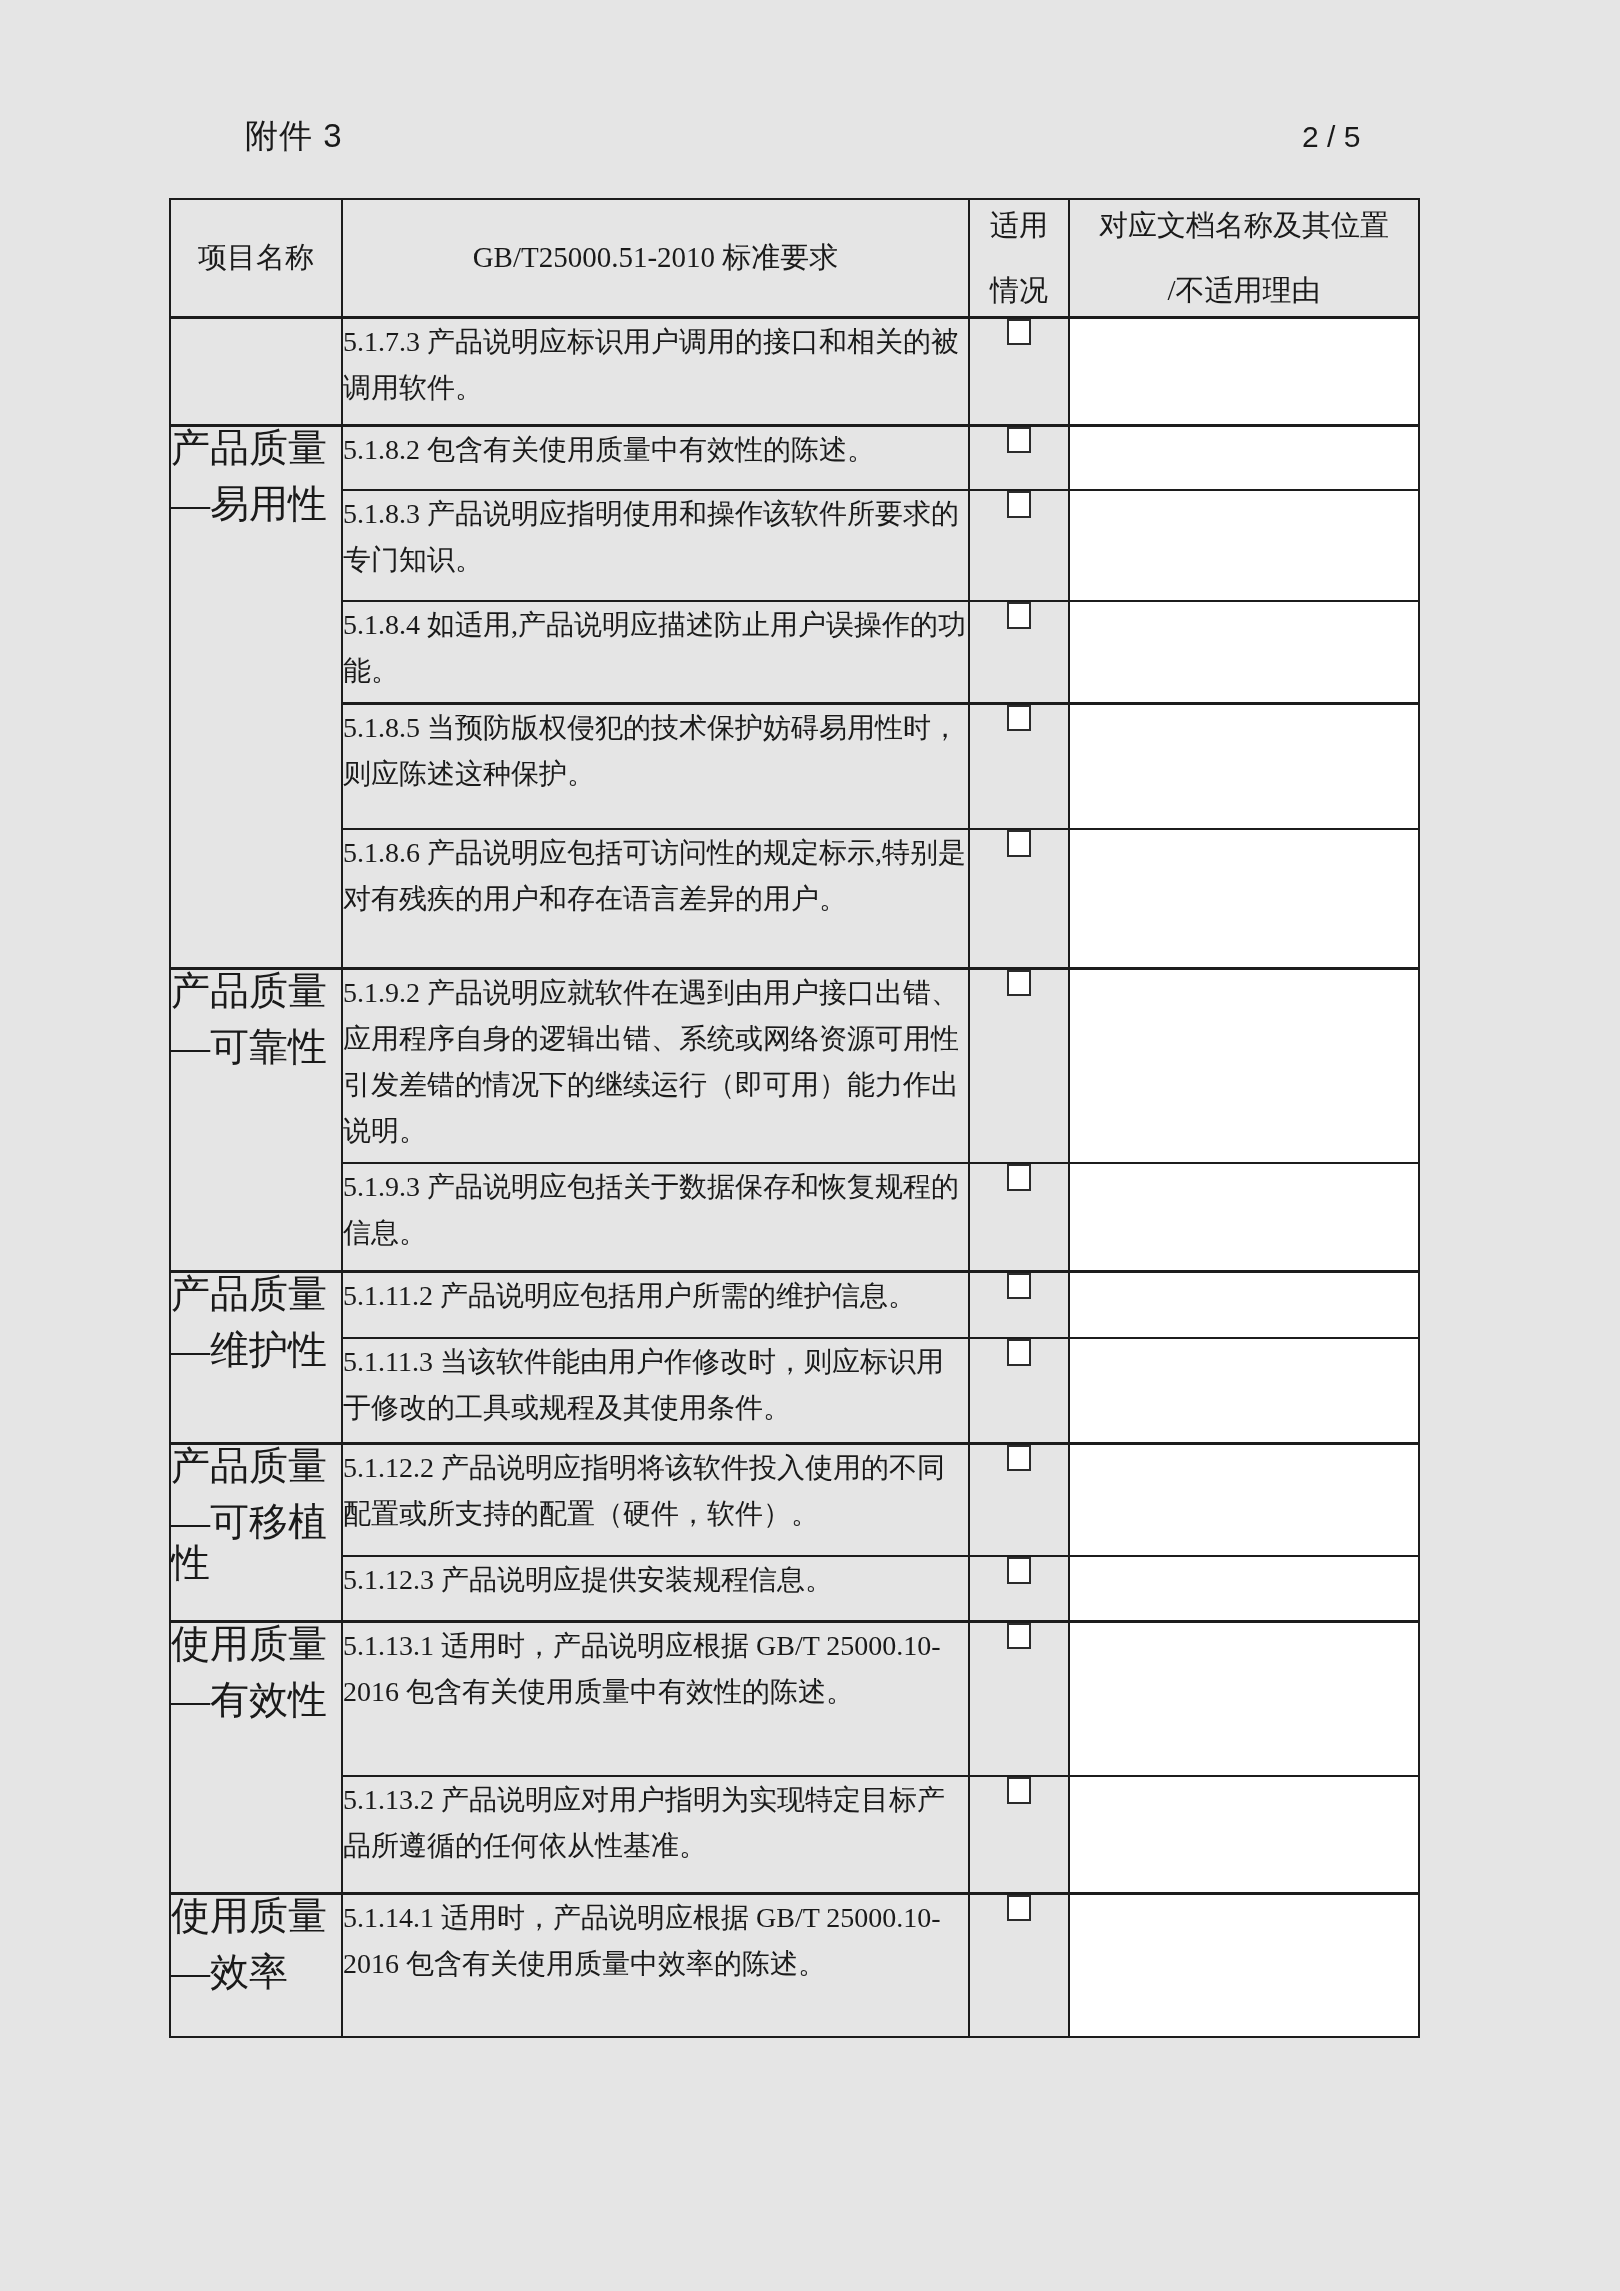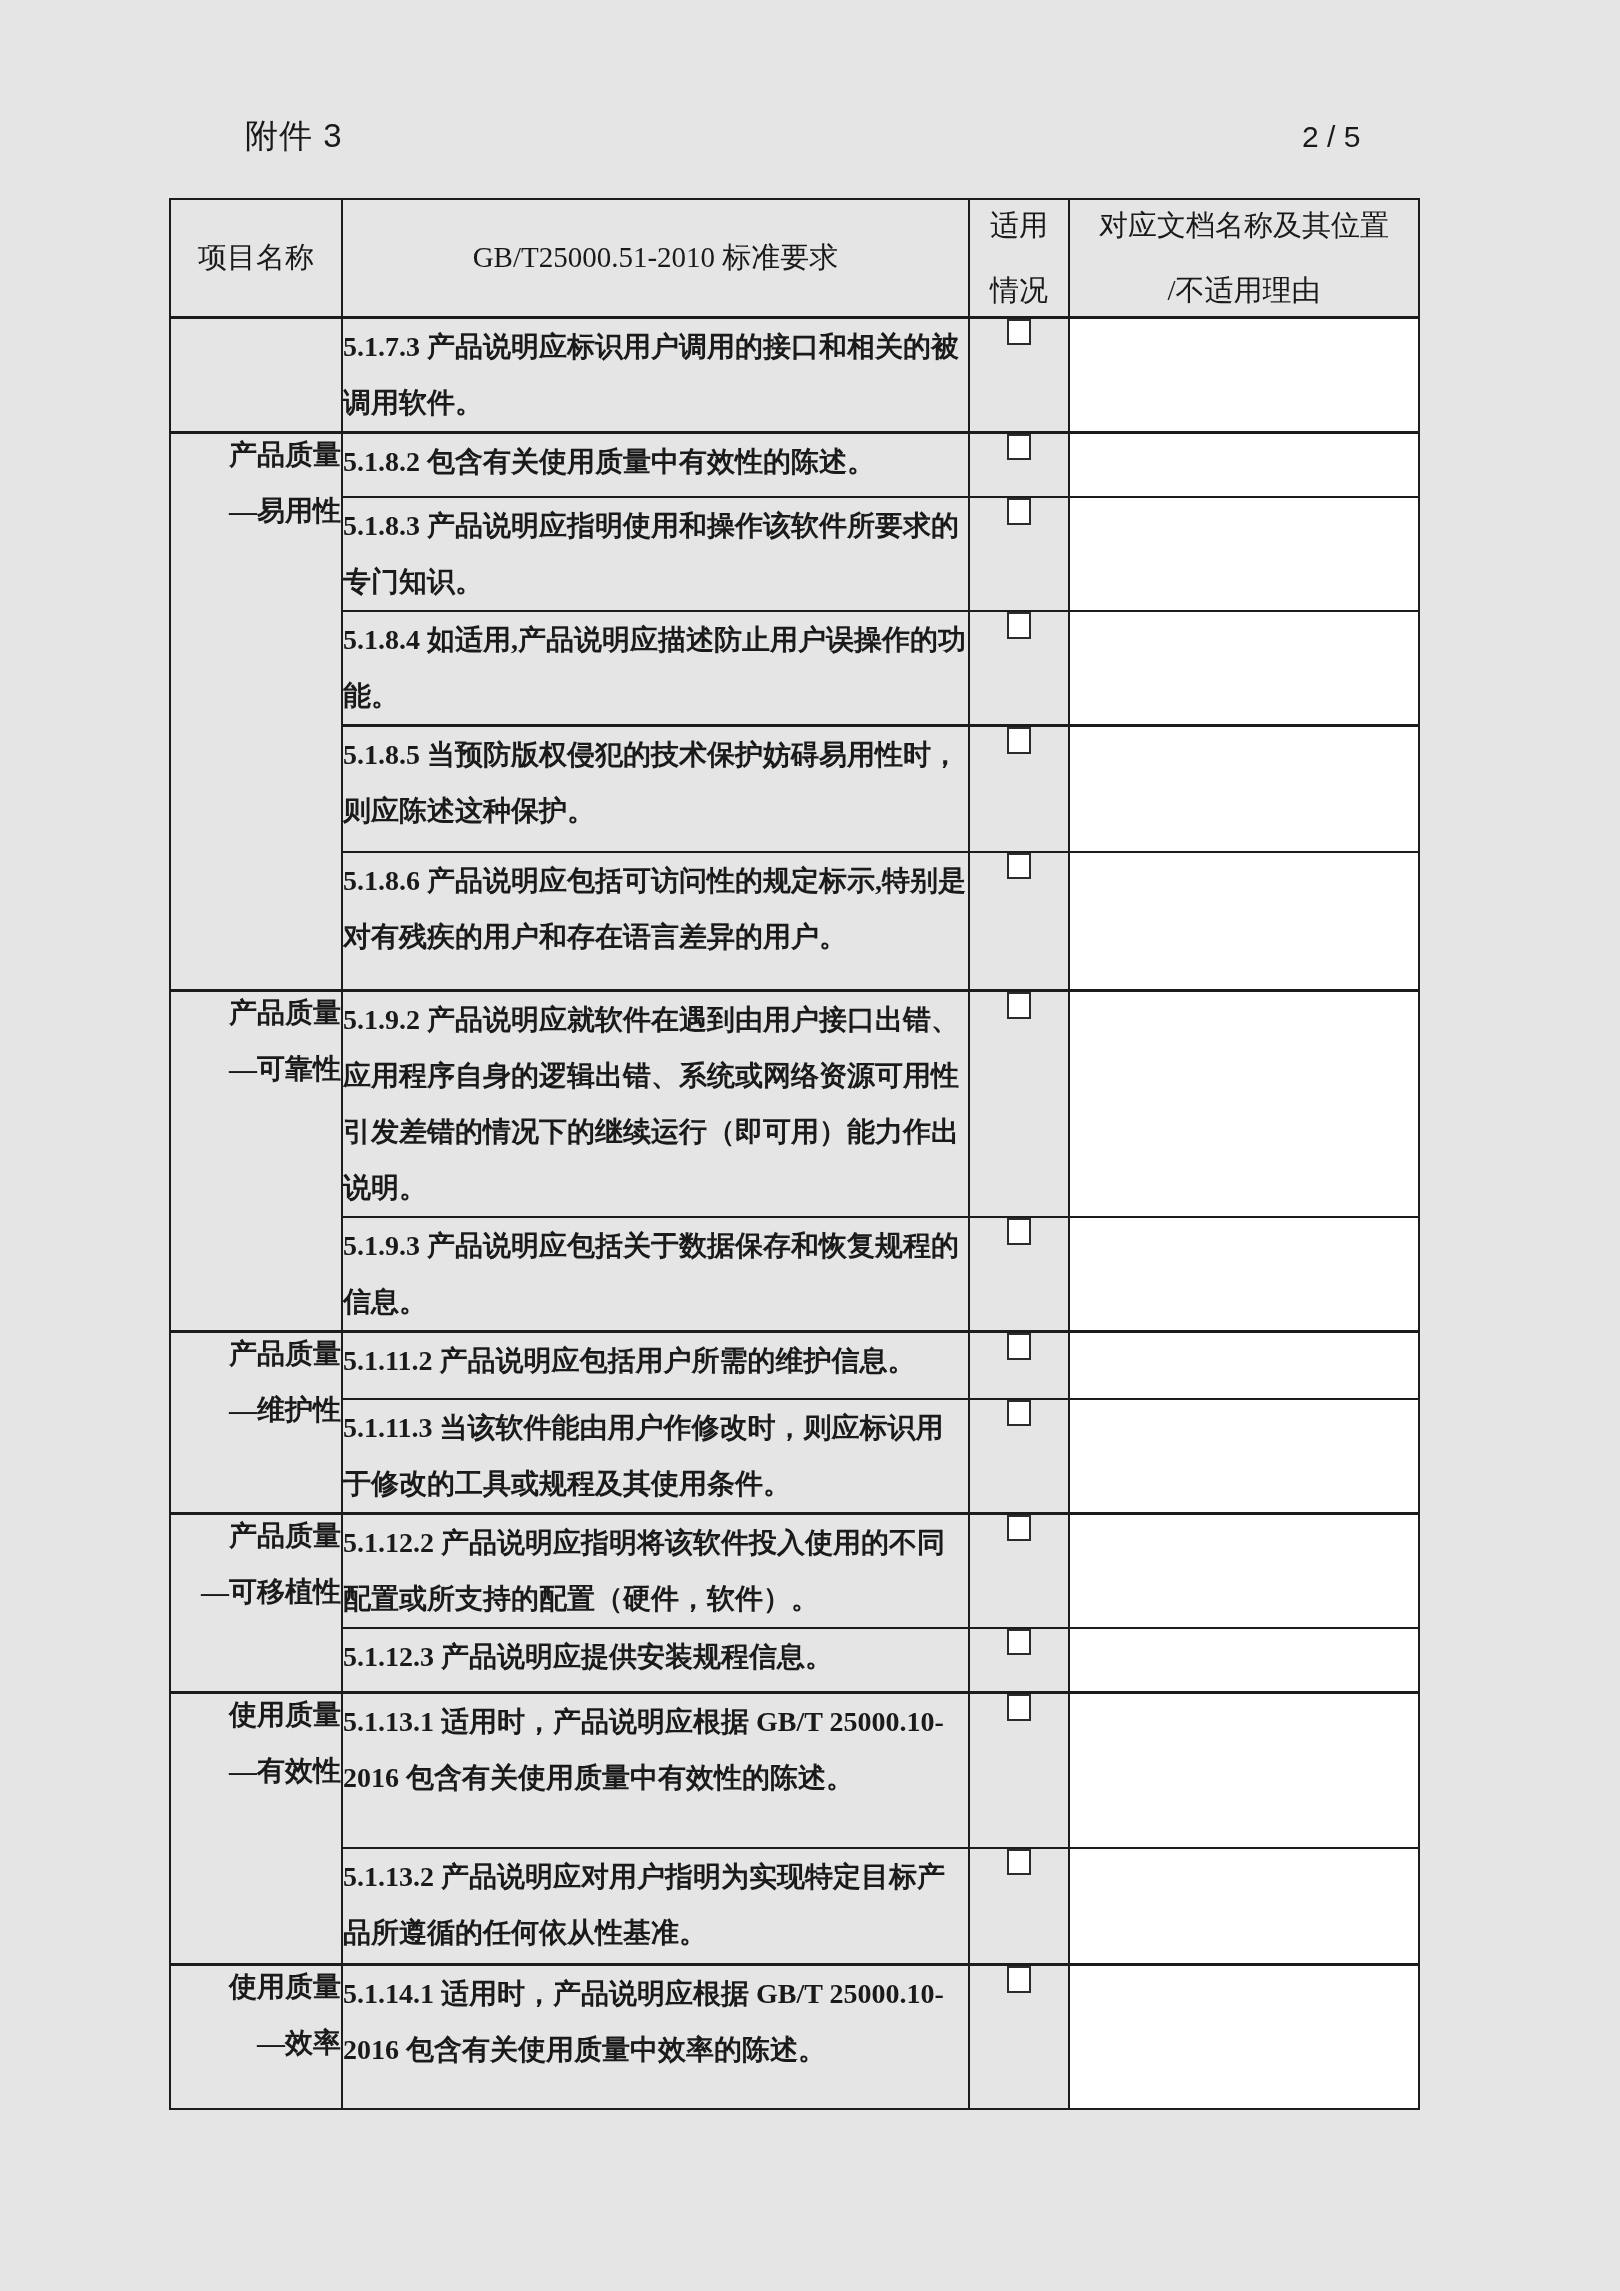--- a/index.html
+++ b/index.html
@@ -35,31 +35,29 @@
   }
   tr.header-row td {
     text-align:center; vertical-align:middle;
     font-size:29px;
     border-bottom-width:3.9px;
   }
   tr.header-row .hl { line-height:43px; }
   tr.header-row .hl + .hl { margin-top:22px; }
   tr.thick td { border-top-width:3.9px; }
   td.group-cell {
-    text-align:right; vertical-align:middle;
-    font-size:28px;
-    font-weight:bold;
+    text-align:left; vertical-align:middle;
+    font-size:39px;
   }
   td.group-cell .gl { line-height:41px; }
   td.group-cell .gl + .gl { margin-top:15px; }
   td.req-cell {
-    font-size:28px; line-height:56px;
+    font-size:28px; line-height:46px;
     padding:5.9px 11.8px 3.9px 12.7px;
     text-align:left;
-    font-weight:bold;
   }
   td.check-cell { text-align:center; vertical-align:middle; }
   .checkbox {
     display:inline-block;
     width:19.6px; height:22.5px;
     border:2px solid #2b2b2b;
     background:#ffffff;
   }
   td.doc-cell { background:#ffffff; }
 </style>

